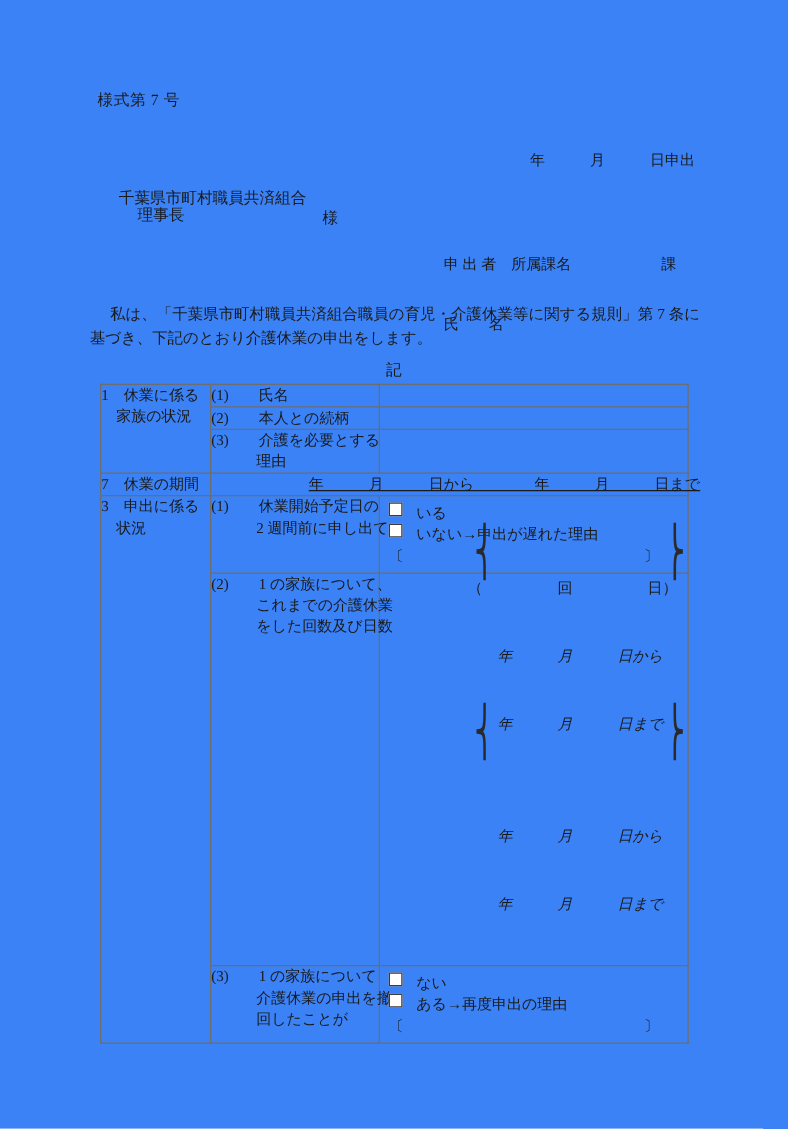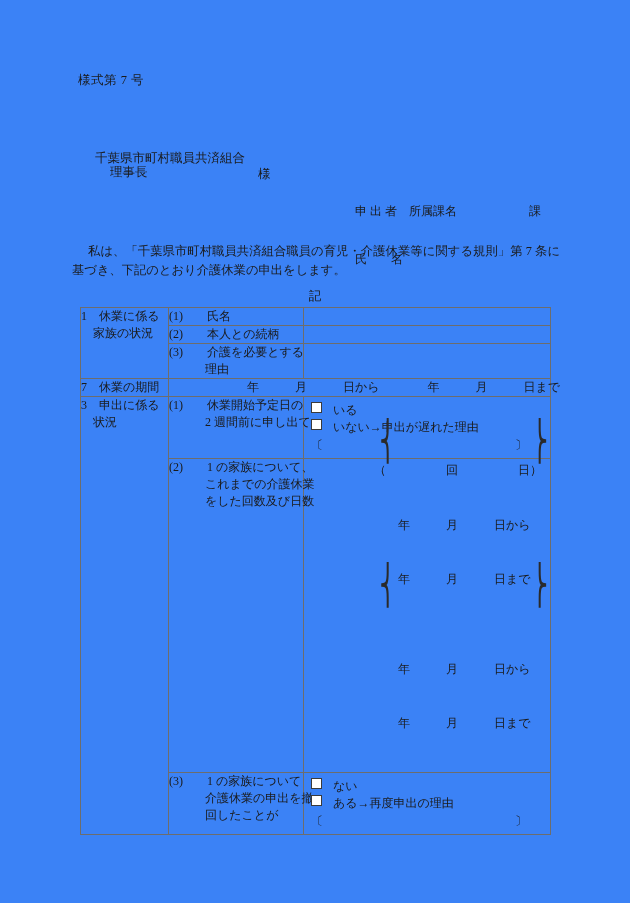--- a/index.html
+++ b/index.html
@@ -127,20 +127,21 @@
   .lbl { line-height: 17px; white-space: pre; }
   .sub { line-height: 17px; white-space: pre; }
 
   .period-cell {
     padding: 8px 5px 8px 0;
     text-align: left;
   }
   .period-inner {
     padding-left: 78px;
     white-space: pre;
+    text-decoration: underline;
   }
 
   
   .opts { line-height: 17px; padding: 5px 6px 4px 7px; }
   .opt { display: block; white-space: pre; }
   .chk {
     display: inline-block;
     width: 9px;
     height: 9px;
     border: 1px solid #3b3b3b;
@@ -176,31 +177,32 @@
     color: #2a2a2a;
   }
   .brace-l { margin-right: 2px; }
   .brace-r { margin-left: 1px; }
   .date-pair {
     display: inline-block;
     white-space: pre;
     line-height: 18px;
     font-size: 12px;
   }
-  .date-pair span { display: block; white-space: pre; }
+  .date-pair span { display: block; white-space: pre; font-style: italic; }
   .dg-wrap { padding-bottom: 4px; }
 </style>
 </head>
 <body>
 
 <div class="page">
 
   <div class="form-no">様式第 7 号</div>
 
 
+  <div class="date-line">年　　　月　　　日申出</div>
 
   <div class="addressee-org">千葉県市町村職員共済組合</div>
   <div class="addressee-role">理事長</div>
   <div class="addressee-sama">様</div>
 
   <div class="applicant">
     <span class="row">申 出 者　所属課名　　　　　　課</span>
     <span class="row">氏　　名</span>
   </div>
 

